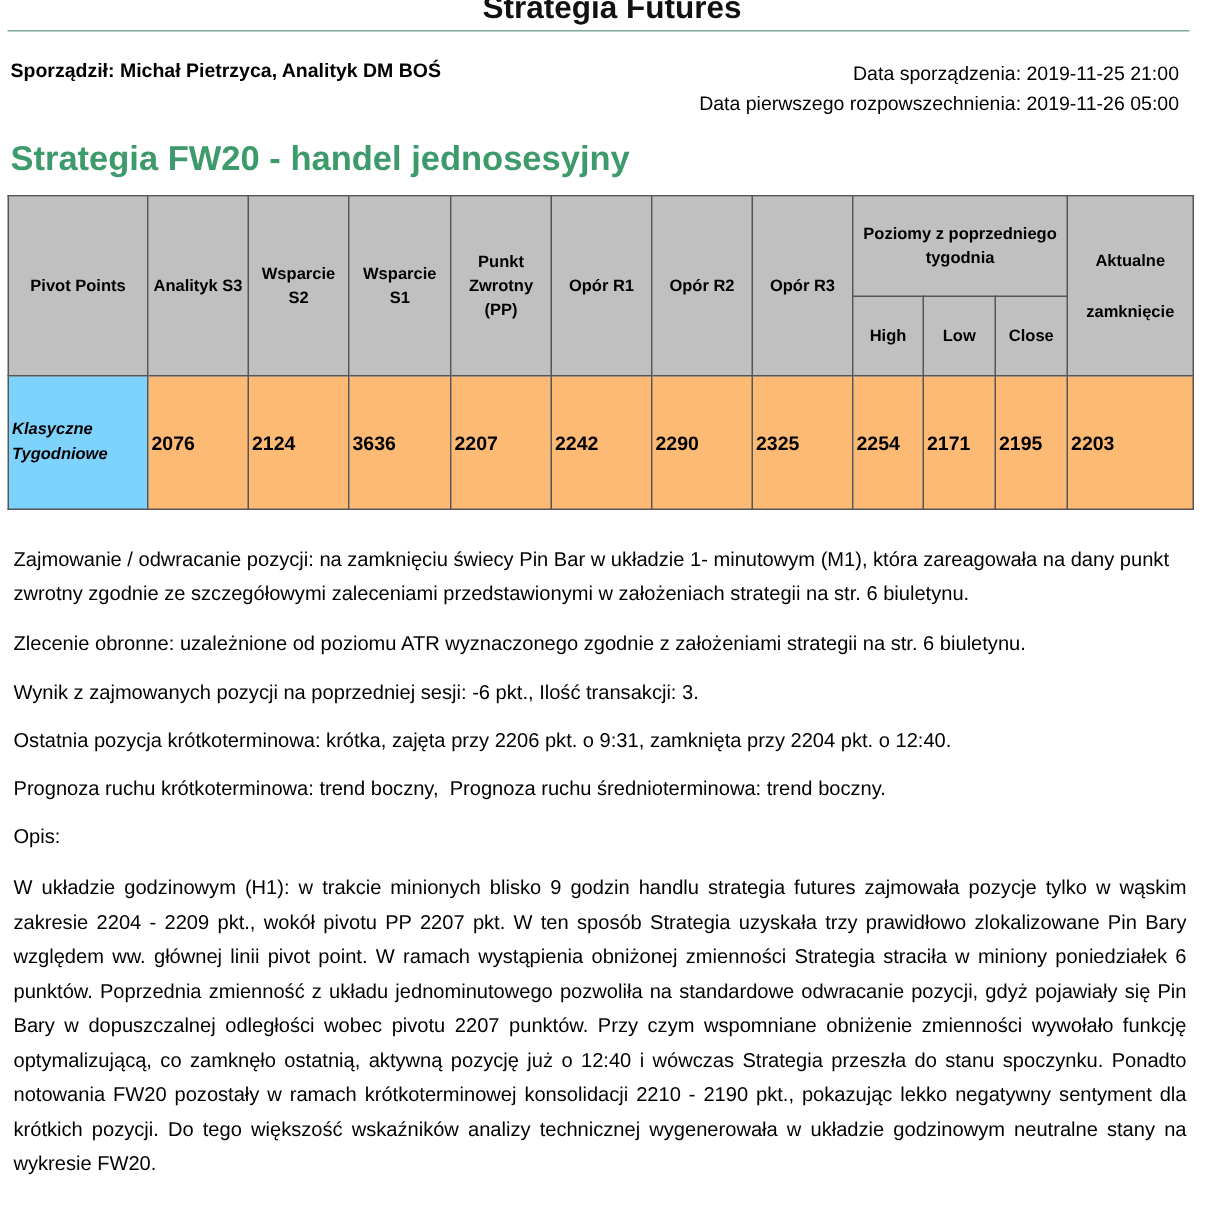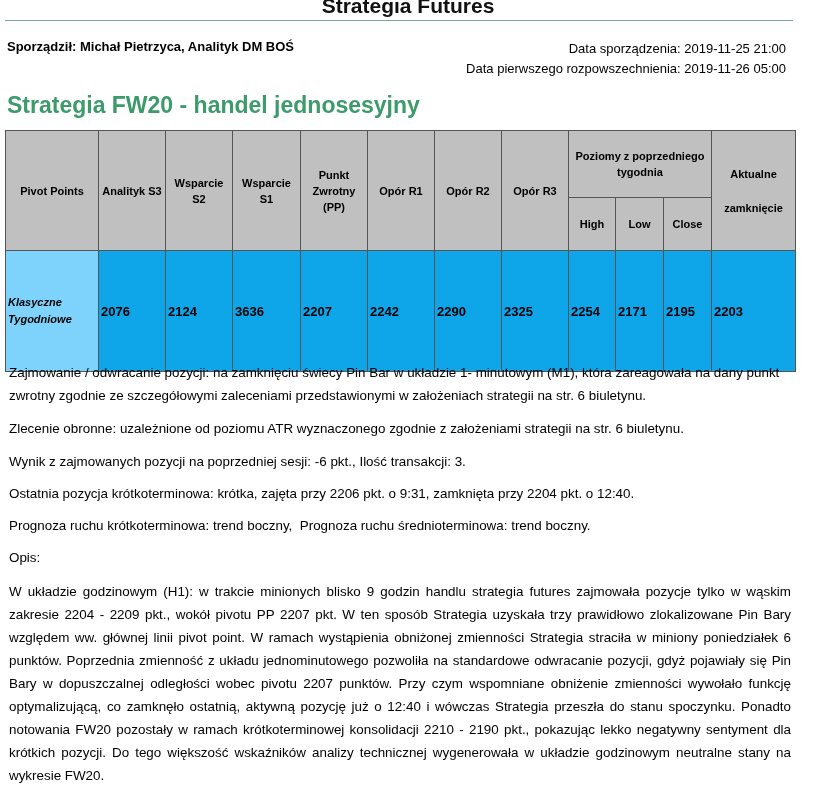--- a/index.html
+++ b/index.html
@@ -26,24 +26,24 @@
   .section-title {
     position: absolute; top: 92px; left: 7px; font-size: 23px; font-weight: bold;
     color: #3c9a6b;
   }
   table.pivot {
     position: absolute; top: 130px; left: 5px; width: 790px;
     border-collapse: collapse; table-layout: fixed;
     font-size: 11px; font-weight: bold;
   }
   table.pivot th, table.pivot td {
-    border: 1px solid #555; vertical-align: middle; padding: 16px 2px;
+    border: 1px solid #555; vertical-align: middle; padding: 0 2px;
   }
   table.pivot th { background: #c0c0c0; line-height: 16px; }
-  table.pivot td { background: #0ea5e9; font-size: 13px; height: 88px; }
+  table.pivot td { background: #fdba74; font-size: 13px; height: 88px; }
   table.pivot td.rowhead { background: #7dd3fc; font-size: 11px; line-height: 17px; font-style: italic; }
   .body-text {
     position: absolute; left: 9px; width: 782px; font-size: 13.4px; line-height: 23px;
   }
   .body-text b { font-weight: normal; }
   .justify { text-align: justify; }
 </style>
 </head>
 <body>
 

